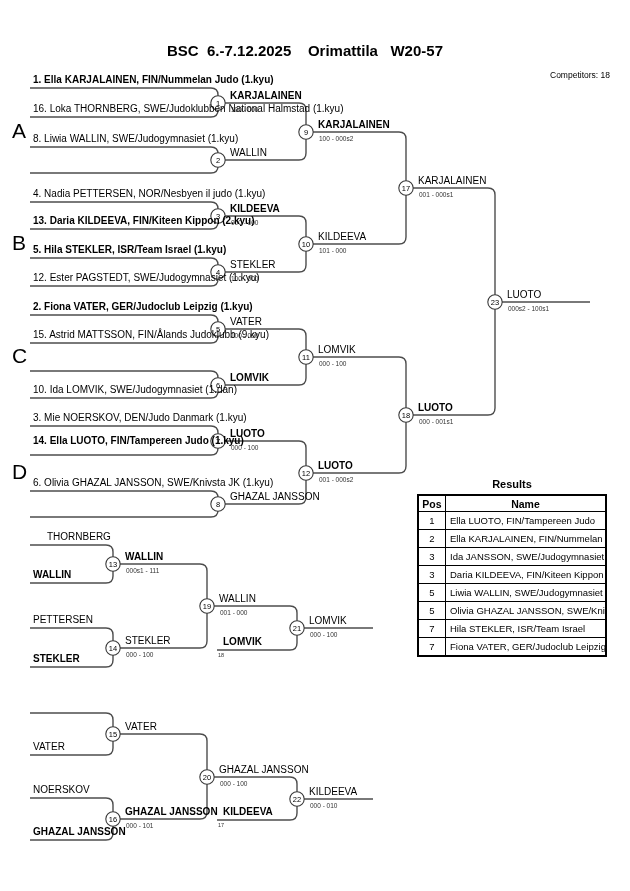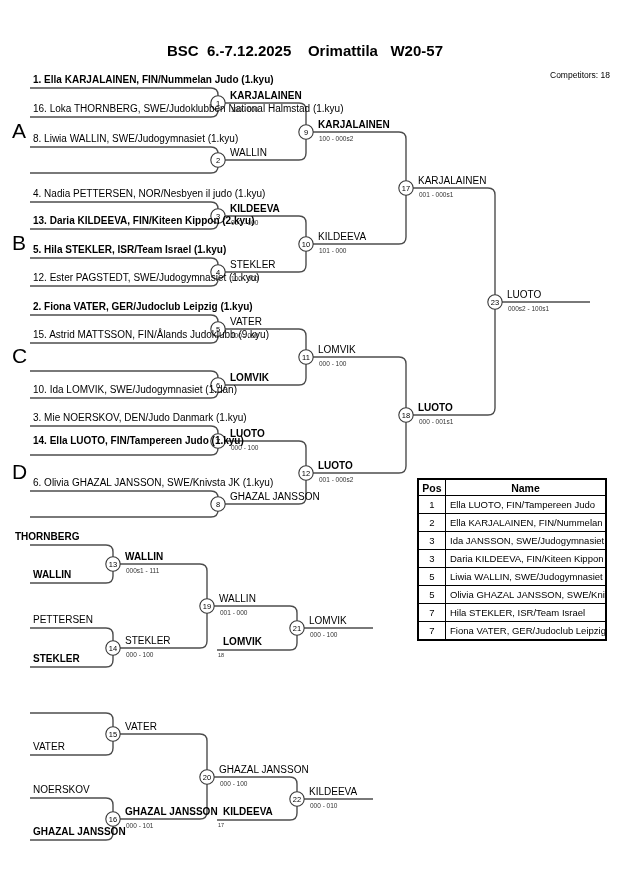--- a/index.html
+++ b/index.html
@@ -223,38 +223,39 @@
       <div class="lbl winner b" style="left: 125px; top: 551px;">WALLIN</div>
       <div class="lbl score" style="left: 126px; top: 567px;">000s1 - 111</div>
       <div class="lbl winner" style="left: 125px; top: 635px;">STEKLER</div>
       <div class="lbl score" style="left: 126px; top: 651px;">000 - 100</div>
       <div class="lbl winner" style="left: 219px; top: 593px;">WALLIN</div>
       <div class="lbl score" style="left: 220px; top: 609px;">001 - 000</div>
       <div class="lbl winner b" style="left: 223px; top: 636px;">LOMVIK</div>
       <div class="lbl feednum" style="left: 218px; top: 652px;">18</div>
       <div class="lbl winner" style="left: 309px; top: 615px;">LOMVIK</div>
       <div class="lbl score" style="left: 310px; top: 631px;">000 - 100</div>
-      <div class="lbl entry" style="left: 15px; top: 531px; font-weight: bold;">THORNBERG</div>
+      <div class="lbl entry" style="left: 47px; top: 531px;">THORNBERG</div>
       <div class="lbl entry b" style="left: 33px; top: 569px;">WALLIN</div>
       <div class="lbl entry" style="left: 33px; top: 614px;">PETTERSEN</div>
       <div class="lbl entry b" style="left: 33px; top: 653px;">STEKLER</div>
       <div class="lbl winner" style="left: 125px; top: 721px;">VATER</div>
       <div class="lbl winner b" style="left: 125px; top: 806px;">GHAZAL JANSSON</div>
       <div class="lbl score" style="left: 126px; top: 822px;">000 - 101</div>
       <div class="lbl winner" style="left: 219px; top: 764px;">GHAZAL JANSSON</div>
       <div class="lbl score" style="left: 220px; top: 780px;">000 - 100</div>
       <div class="lbl winner b" style="left: 223px; top: 806px;">KILDEEVA</div>
       <div class="lbl feednum" style="left: 218px; top: 822px;">17</div>
       <div class="lbl winner" style="left: 309px; top: 786px;">KILDEEVA</div>
       <div class="lbl score" style="left: 310px; top: 802px;">000 - 010</div>
       <div class="lbl entry" style="left: 33px; top: 741px;">VATER</div>
       <div class="lbl entry" style="left: 33px; top: 784px;">NOERSKOV</div>
       <div class="lbl entry b" style="left: 33px; top: 826px;">GHAZAL JANSSON</div>
     </div>
   <div id="results-wrap">
+    <div id="results-heading">Results</div>
     <table>
       <thead>
           <tr id="results-head-row">
             <th>Pos</th>
             <th class="name">Name</th>
           </tr>
         </thead>
       <tbody id="results-body">
           <tr>
             <td class="pos">1</td>

